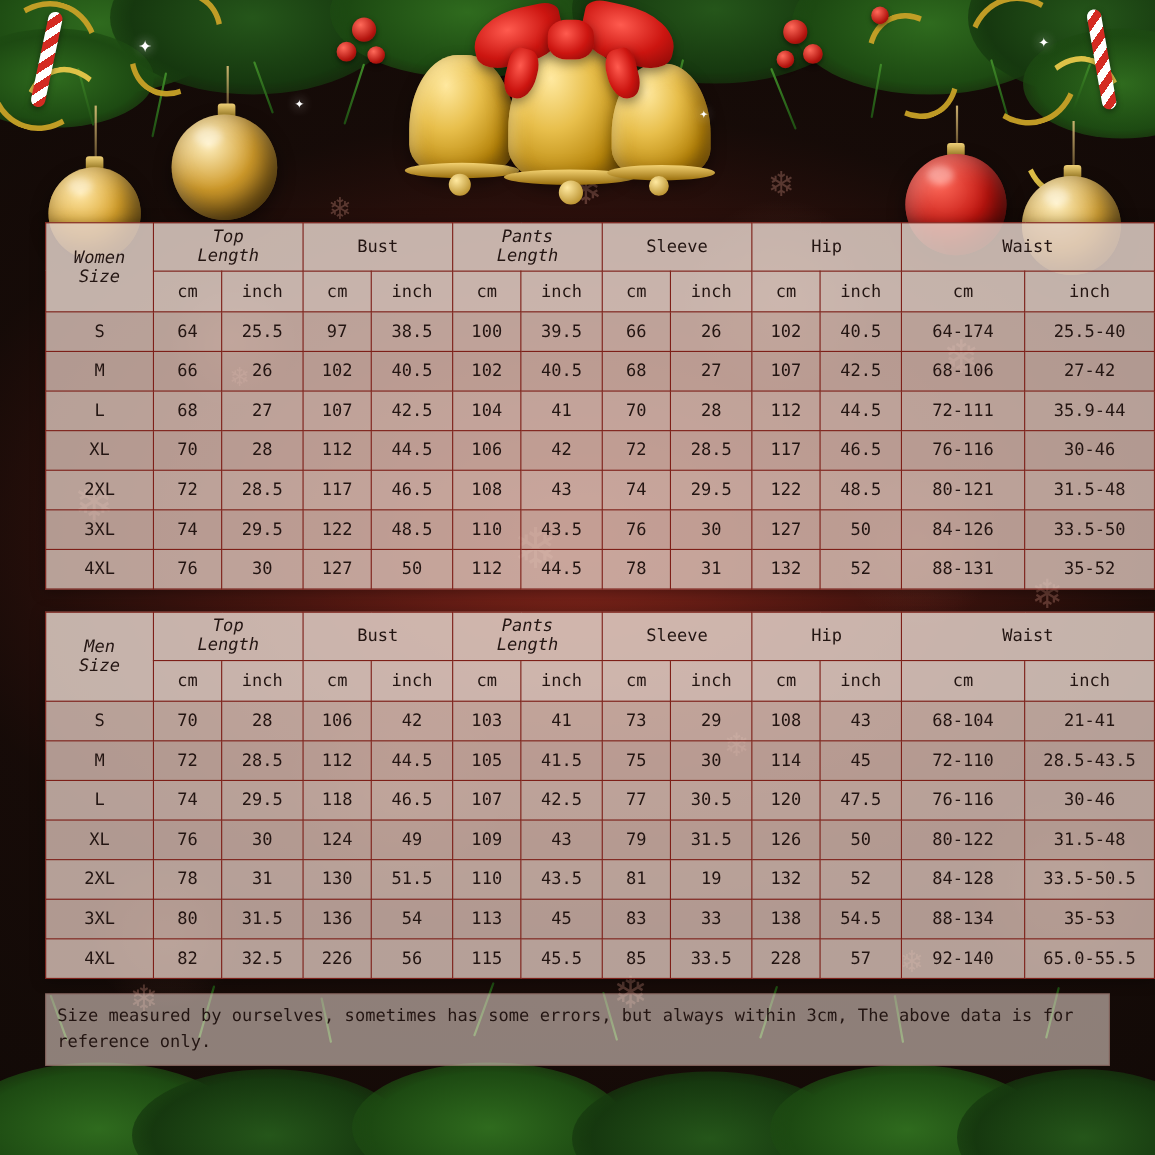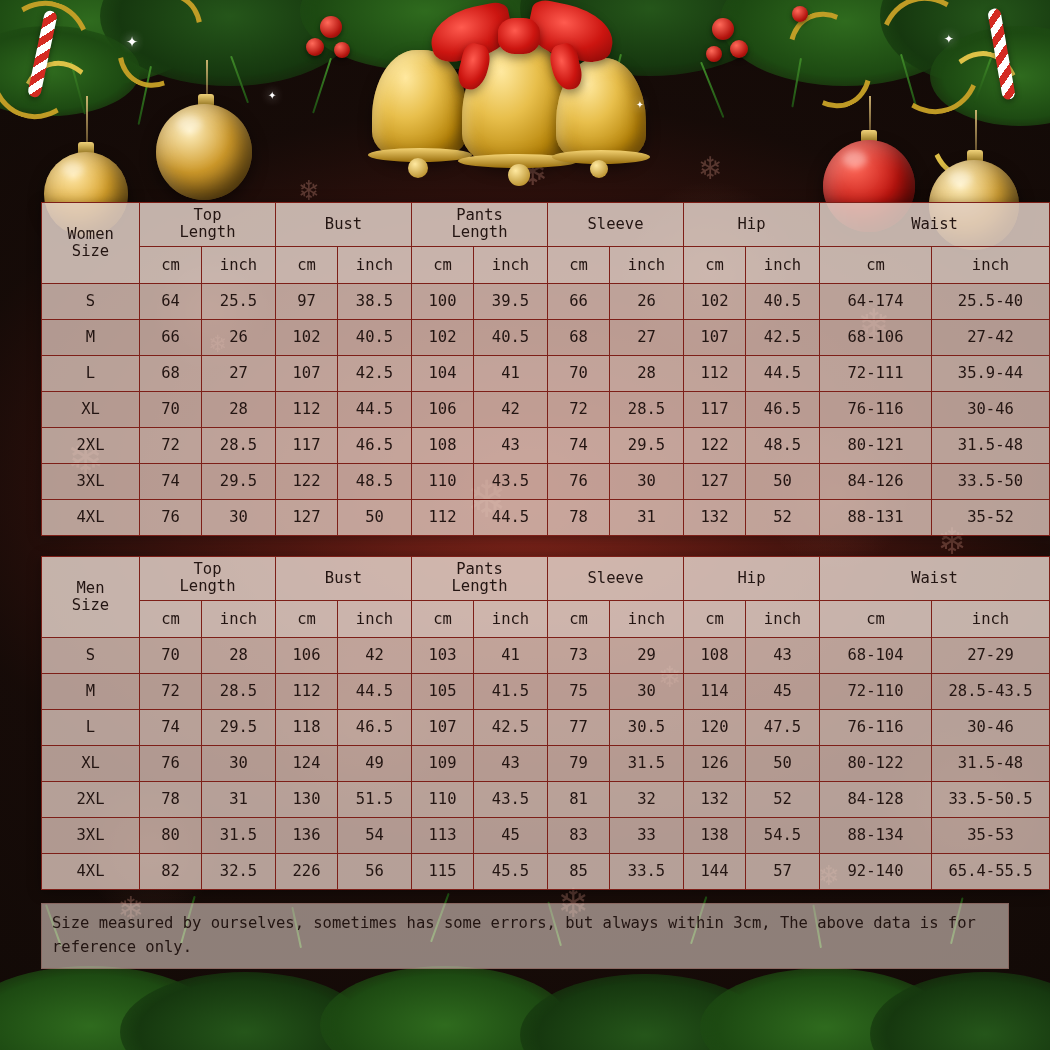--- a/index.html
+++ b/index.html
@@ -190,21 +190,21 @@
   }
   .unit-row td {
     background: rgba(226,210,202,0.60);
     font-size: 15px;
     height: 28px;
     border-top: none;
   }
   .hdr-row td.grp, .unit-row td.grp { border-left: 1px solid #7d1f18; }
   .data-row td { height: 27px; background: rgba(216,190,180,0.50); }
   .data-row.alt td { background: rgba(205,176,166,0.50); }
-  .hdr-two-line { line-height: 1.12; }
+  .hdr-two-line { line-height: 1.12; font-style: italic; }
   .sizecell { font-size: 16px; }
 
   
   col.c-size { width: 98px; }
   col.c-num  { width: 62px; }
   col.c-in   { width: 74px; }
   col.c-wcm  { width: 112px; }
   col.c-win  { width: 118px; }
 
   
@@ -575,21 +575,21 @@
           <td>28</td>
           <td>106</td>
           <td>42</td>
           <td>103</td>
           <td>41</td>
           <td>73</td>
           <td>29</td>
           <td>108</td>
           <td>43</td>
           <td>68-104</td>
-          <td>27-29</td>
+          <td>21-41</td>
         </tr>
         <tr class="data-row alt">
           <td class="sizecell">M</td>
           <td>72</td>
           <td>28.5</td>
           <td>112</td>
           <td>44.5</td>
           <td>105</td>
           <td>41.5</td>
           <td>75</td>
@@ -631,21 +631,21 @@
         </tr>
         <tr class="data-row">
           <td class="sizecell">2XL</td>
           <td>78</td>
           <td>31</td>
           <td>130</td>
           <td>51.5</td>
           <td>110</td>
           <td>43.5</td>
           <td>81</td>
-          <td>32</td>
+          <td>19</td>
           <td>132</td>
           <td>52</td>
           <td>84-128</td>
           <td>33.5-50.5</td>
         </tr>
         <tr class="data-row alt">
           <td class="sizecell">3XL</td>
           <td>80</td>
           <td>31.5</td>
           <td>136</td>
@@ -662,24 +662,24 @@
         <tr class="data-row">
           <td class="sizecell">4XL</td>
           <td>82</td>
           <td>32.5</td>
           <td>226</td>
           <td>56</td>
           <td>115</td>
           <td>45.5</td>
           <td>85</td>
           <td>33.5</td>
-          <td>144</td>
+          <td>228</td>
           <td>57</td>
           <td>92-140</td>
-          <td>65.4-55.5</td>
+          <td>65.0-55.5</td>
         </tr>
       </tbody>
     </table>
   </div>
 
   <div class="note">Size measured by ourselves, sometimes has some errors, but always within 3cm, The above data is for reference only.</div>
 
   <div class="garland garland-bottom">
     <div class="pine" style="left:-40px;top:40px;width:260px;height:120px;"></div>
     <div class="pine pine-dark" style="left:120px;top:46px;width:250px;height:120px;"></div>

